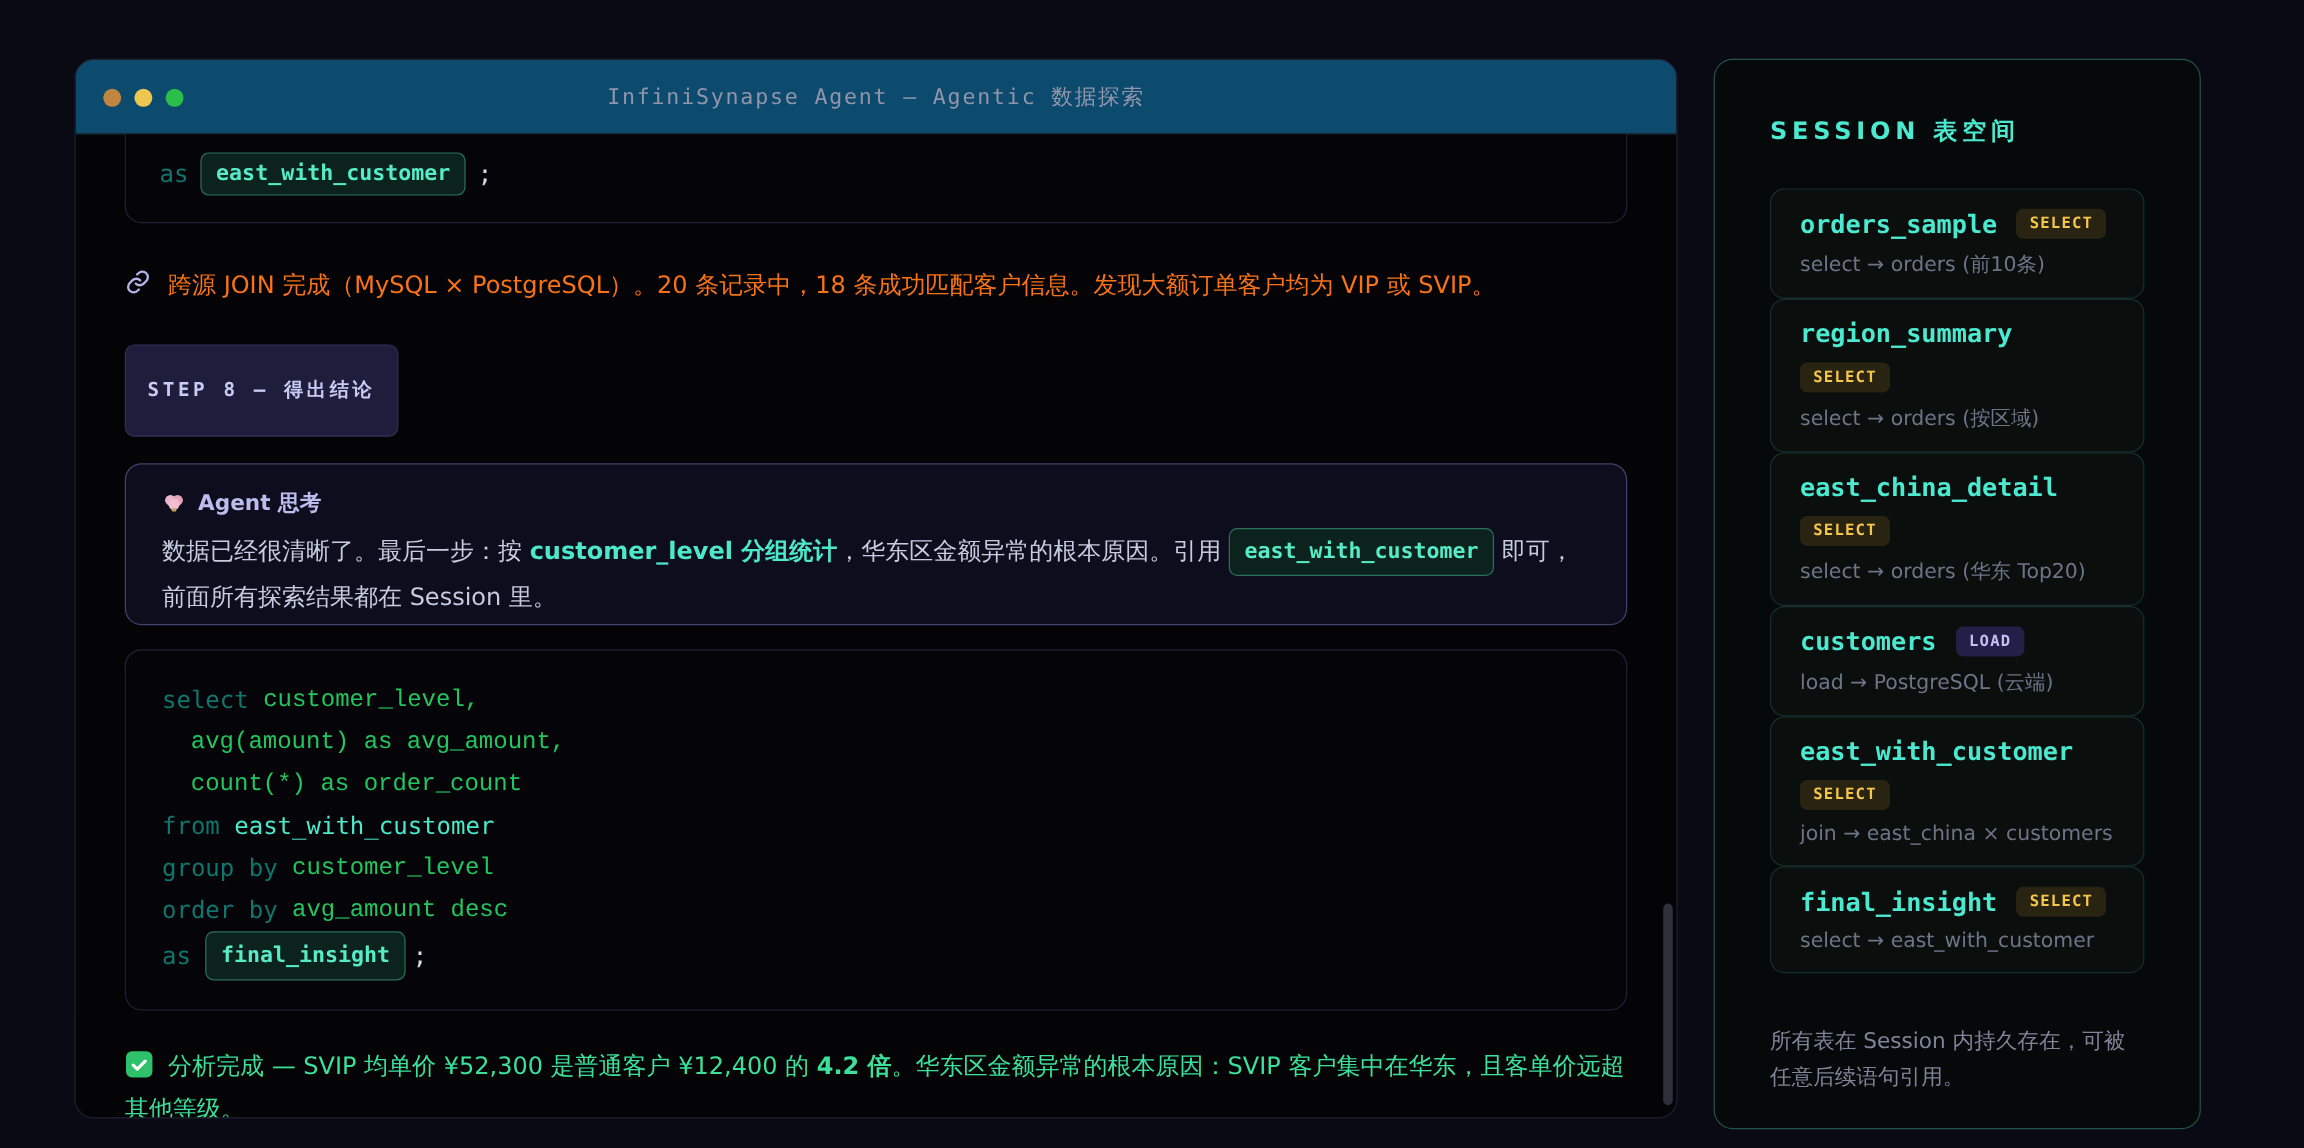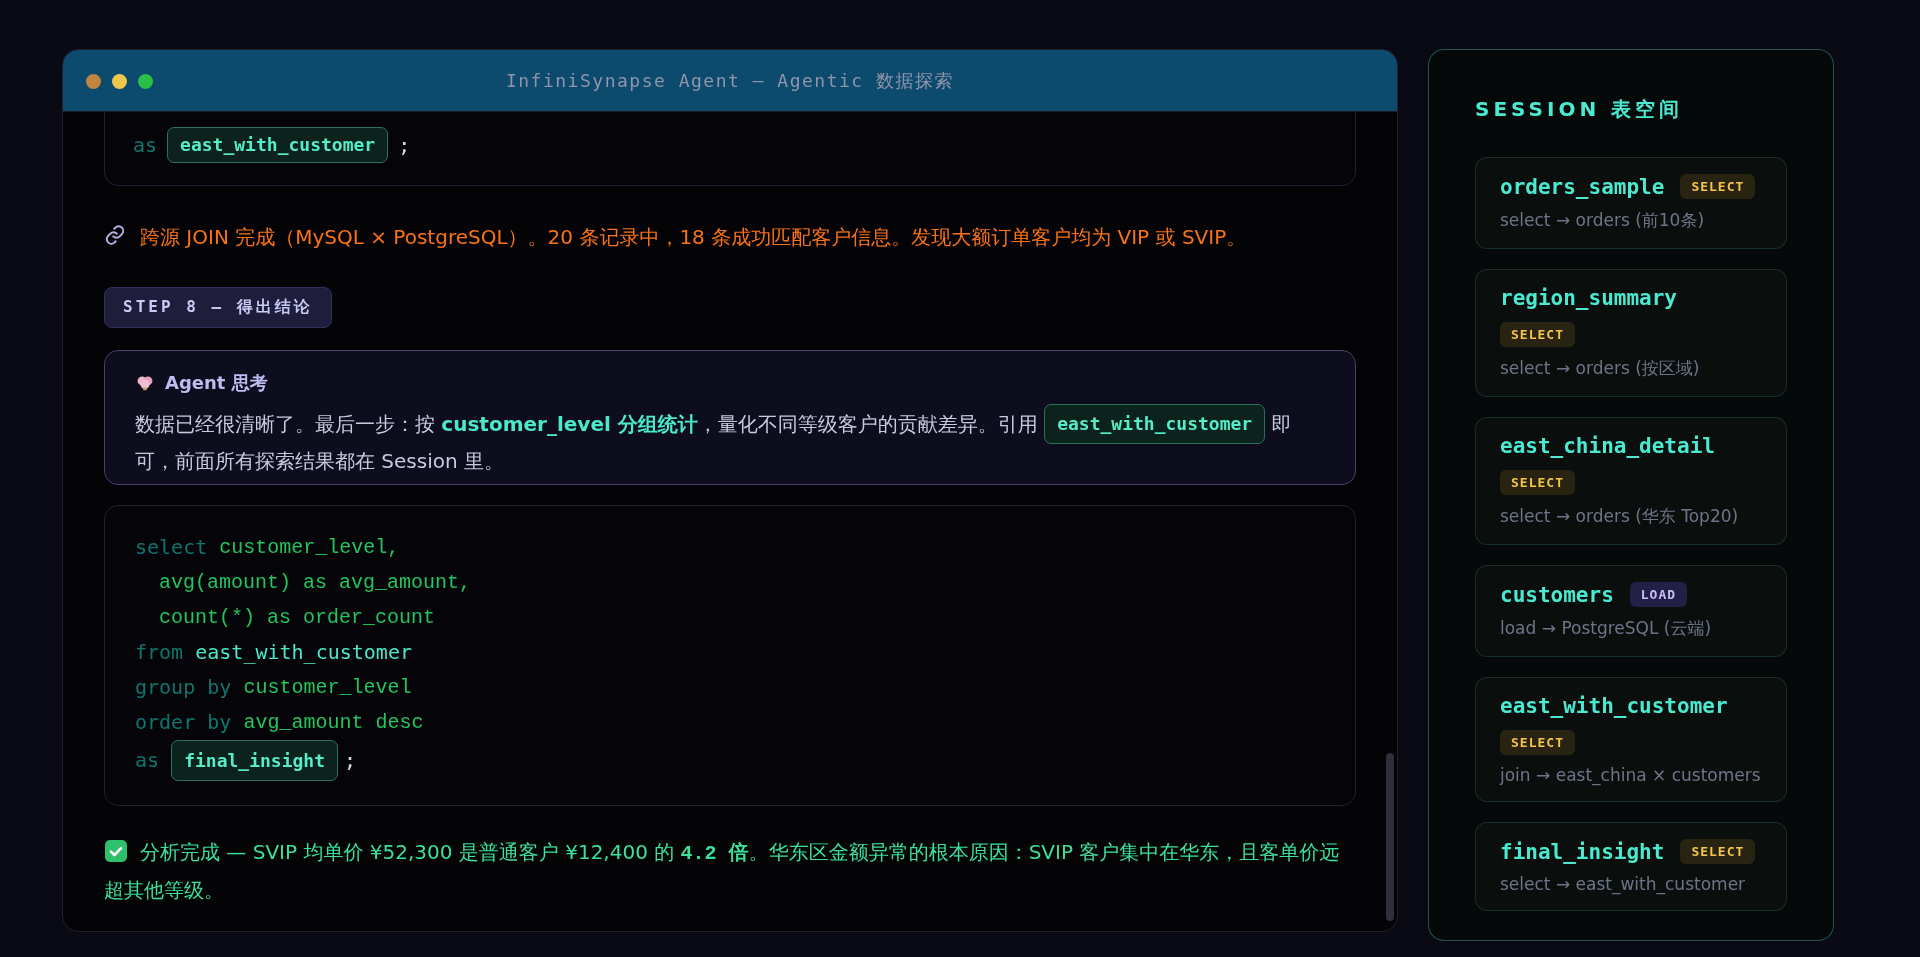--- a/index.html
+++ b/index.html
@@ -51,54 +51,54 @@
 
   .status-row {
     margin-top:38px; display:flex; gap:14px;
     font-size:20px; color:#f97316;
   }
   .status-row svg { flex:0 0 auto; }
 
   .step-badge {
     display:inline-block; margin-top:36px;
     background:#1e1e3c; color:#c9cbf5; border:1px solid #30305a;
-    border-radius:8px; padding:9px 18px;
+    border-radius:8px; padding:27px 18px;
     font-family:"DejaVu Sans Mono","Liberation Mono",monospace;
     font-size:16px; font-weight:bold; letter-spacing:3px;
   }
 
   .agent-panel {
     margin-top:22px; background:#0d0d1d; border:1px solid #42426d;
     border-radius:14px; padding:20px 30px 6px 30px;
   }
   .agent-header { display:flex; align-items:center; gap:10px; color:#bdbcef; font-size:18px; font-weight:bold; }
   .agent-body { margin-top:9px; font-size:20px; line-height:34px; color:#c7cbe0; }
   .hl-teal { color:#4be9c9; font-weight:bold; }
 
   .sql-block { margin-top:20px; padding:24px 30px; }
   .sql-line { line-height:35px; white-space:pre; display:flex; align-items:center; }
   .sql-line .code-pill { margin:0 6px 0 0; }
 
   .result-row { margin-top:28px; font-size:20px; line-height:36px; color:#3ce09a; }
   .result-row .icon-check { display:inline-block; vertical-align:-4px; margin-right:12px; }
-  .result-bold { font-weight:bold;font-family:Liberation Mono, monospace; }
+  .result-bold { font-weight:bold; }
 
   .scroll-thumb {
     position:absolute; right:3px; top:703px; width:8px; height:168px;
     background:#2f2f3c; border-radius:4px;
   }
 
   
   .sidebar {
     position:absolute; left:1428px; top:49px; width:406px; height:892px;
     background:#05090a; border:1px solid rgba(94,234,212,0.33);
     border-radius:16px; padding:46px; overflow:hidden;
   }
   .sidebar-header { color:#4bead0; font-size:20px; font-weight:bold; letter-spacing:4px; }
-  .cards { margin-top:34px; display:flex; flex-direction:column; gap:20px; }
+  .cards { margin-top:34px; display:flex; flex-direction:column; }
   .card {
     background:#0a0f0e; border:1px solid rgba(94,234,212,0.15);
     border-radius:12px; padding:16px 24px; cursor:default;
   }
   .card-top { display:flex; flex-wrap:wrap; align-items:center; column-gap:16px; row-gap:12px; }
   .card-name { font-family:"DejaVu Sans Mono","Liberation Mono",monospace; font-weight:bold; font-size:21px; color:#4bead0; }
   .badge {
     font-family:"DejaVu Sans Mono","Liberation Mono",monospace; font-weight:bold;
     font-size:13px; letter-spacing:1px; padding:5px 11px; border-radius:6px;
   }
@@ -146,21 +146,21 @@
       <div class="agent-header">
         <svg width="20" height="20" viewBox="0 0 24 24">
           <circle cx="8.5" cy="9.5" r="5.4" fill="#efb3c9"></circle>
           <circle cx="15.5" cy="9.5" r="5.4" fill="#e7a2bb"></circle>
           <circle cx="12" cy="13.5" r="5.6" fill="#f2bfd1"></circle>
           <path d="M9 17.5h6l-1.2 3.2h-3.6z" fill="#caa06a"></path>
         </svg>
         <span>Agent 思考</span>
       </div>
       <p class="agent-body">
-        <span>数据已经很清晰了。最后一步：按 </span><span class="hl-teal">customer_level 分组统计</span><span>，量化不同等级客户的贡献差异。引用 </span><span class="code-pill">east_with_customer</span><span> 即可，前面所有探索结果都在 Session 里。</span>
+        <span>数据已经很清晰了。最后一步：按 </span><span class="hl-teal">customer_level 分组统计</span><span>，华东区金额异常的根本原因。引用 </span><span class="code-pill">east_with_customer</span><span> 即可，前面所有探索结果都在 Session 里。</span>
       </p>
     </div>
 
     <div class="code-block sql-block" id="sql-code">
         <div class="sql-line"><span class="tok-kw">select </span><span class="tok-id">customer_level,</span></div>
         <div class="sql-line"><span class="tok-id">  avg(amount) as avg_amount,</span></div>
         <div class="sql-line"><span class="tok-id">  count(*) as order_count</span></div>
         <div class="sql-line"><span class="tok-kw">from </span><span class="tok-tbl">east_with_customer</span></div>
         <div class="sql-line"><span class="tok-kw">group by </span><span class="tok-id">customer_level</span></div>
         <div class="sql-line"><span class="tok-kw">order by </span><span class="tok-id">avg_amount desc</span></div>

